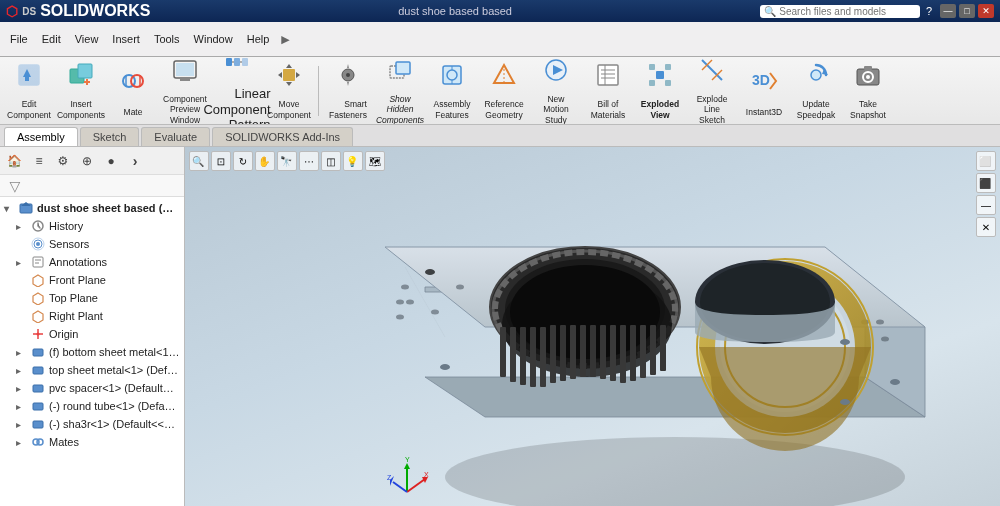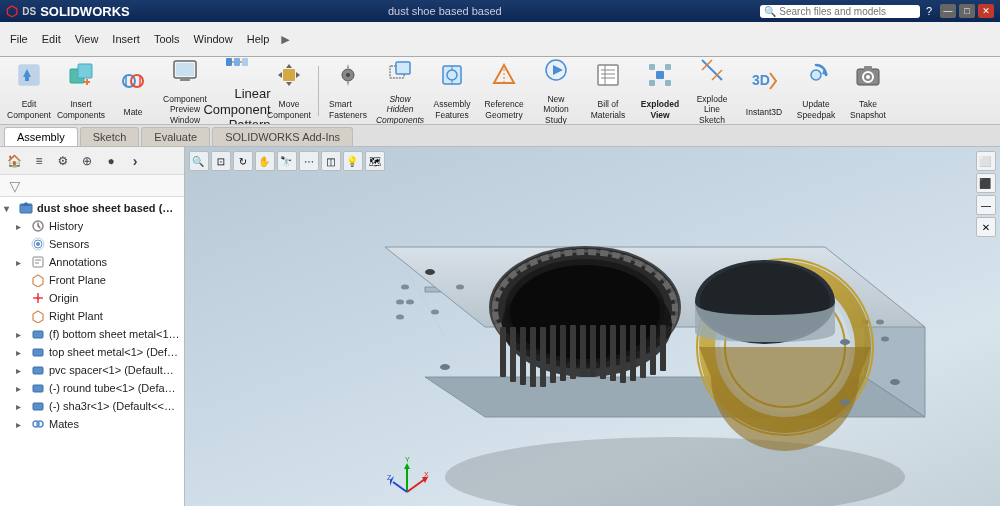--- a/index.html
+++ b/index.html
@@ -200,21 +200,21 @@
       width: 40px; height: 40px;
     }
   </style>
 </head>
 <body>
 
 <div id="titlebar">
   <div class="logo">
     <span class="sw-icon">⬡</span>
     <span style="font-size:10px; color:#ccc;">DS</span>
-    <span style="color:white; font-size:13px;">SOLIDWORKS</span>
+    <span style="color:white; font-size:16px;">SOLIDWORKS</span>
   </div>
   <div class="title-center">
     <span>dust shoe based based</span>
   </div>
   <div class="search-box">
     <span style="font-size:10px; color:#888;">🔍</span>
     <input type="text" style="border: none; outline: none; font-size: 10px; width: 110px;" placeholder="Search files and models">
   </div>
   <span style="color:white; margin-left:6px; cursor:pointer; font-size:11px;">?</span>
   <div class="win-buttons">
@@ -305,21 +305,21 @@
   <div class="tb-separator"></div>
   <div class="tb-btn">
     <div class="icon-area">
       <svg width="28" height="28" viewBox="0 0 28 28">
           <circle cx="14" cy="14" r="6" fill="#888" stroke="#555" stroke-width="1"></circle>
           <circle cx="14" cy="14" r="2" fill="#444"></circle>
           <path d="M14 3 L15 7 L13 7 Z" fill="#888"></path>
           <path d="M14 25 L15 21 L13 21 Z" fill="#888"></path>
         </svg>
     </div>
-    <span style="font-size:8.5px; text-align:left; line-height:1.2;">Smart<br>Fasteners</span>
+    <span style="font-size:8.5px; text-align:right; line-height:1.2;">Smart<br>Fasteners</span>
   </div>
   <div class="tb-btn">
     <div class="icon-area">
       <svg width="28" height="28" viewBox="0 0 28 28">
           <rect x="4" y="10" width="14" height="12" rx="1" fill="none" stroke="#888" stroke-width="1.5" stroke-dasharray="2,1"></rect>
           <rect x="10" y="6" width="14" height="12" rx="1" fill="#d0e8f8" stroke="#4a8fd4" stroke-width="1.5"></rect>
         </svg>
     </div>
     <span style="font-size:8.5px; text-align:center; line-height:1.2;font-style:italic;">Show<br>Hidden<br>Components</span>
   </div>
@@ -493,41 +493,50 @@
       <div class="tree-item indent1">
         <span class="expand-btn">&nbsp;</span>
         <span class="icon">
           <svg width="14" height="14" viewBox="0 0 14 14">
               <polygon points="7,2 12,5 12,11 7,14 2,11 2,5" fill="none" stroke="#d4884e" stroke-width="1.2"></polygon>
             </svg>
         </span>
         <span class="label">Front Plane</span>
       </div>
 
+      <div class="tree-item indent1">
+        <span class="expand-btn">&nbsp;</span>
+        <span class="icon">
+          <svg width="14" height="14" viewBox="0 0 14 14">
+              <polygon points="7,2 12,5 12,11 7,14 2,11 2,5" fill="none" stroke="#d4884e" stroke-width="1.2"></polygon>
+            </svg>
+        </span>
+        <span class="label">Top Plane</span>
+      </div>
+
+      <div class="tree-item indent1">
+        <span class="expand-btn">&nbsp;</span>
+        <span class="icon">
+          <svg width="14" height="14" viewBox="0 0 14 14">
+              <polygon points="7,2 12,5 12,11 7,14 2,11 2,5" fill="none" stroke="#d4884e" stroke-width="1.2"></polygon>
+            </svg>
+        </span>
+        <span class="label">Right Plant</span>
+      </div>
 
       <div class="tree-item indent1">
         <span class="expand-btn">&nbsp;</span>
         <span class="icon">
           <svg width="14" height="14" viewBox="0 0 14 14">
               <line x1="7" y1="2" x2="7" y2="12" stroke="#e84040" stroke-width="1.5"></line>
               <line x1="2" y1="7" x2="12" y2="7" stroke="#e84040" stroke-width="1.5"></line>
               <circle cx="7" cy="7" r="1.5" fill="#e84040"></circle>
             </svg>
         </span>
         <span class="label">Origin</span>
-      </div>
-
-      <div class="tree-item indent1">
-        <span class="expand-btn">&nbsp;</span>
-        <span class="icon">
-          <svg width="14" height="14" viewBox="0 0 14 14">
-              <polygon points="7,2 12,5 12,11 7,14 2,11 2,5" fill="none" stroke="#d4884e" stroke-width="1.2"></polygon>
-            </svg>
-        </span>
-        <span class="label">Right Plant</span>
       </div>
 
       <div class="tree-item indent1">
         <span class="expand-btn">▸</span>
         <span class="icon">
           <svg width="14" height="14" viewBox="0 0 14 14">
               <rect x="2" y="4" width="10" height="7" rx="1" fill="#5a8fcc" stroke="#3a6faa" stroke-width="1"></rect>
             </svg>
         </span>
         <span class="label">(f) bottom sheet metal&lt;1&gt; (Default  &lt;</span>

